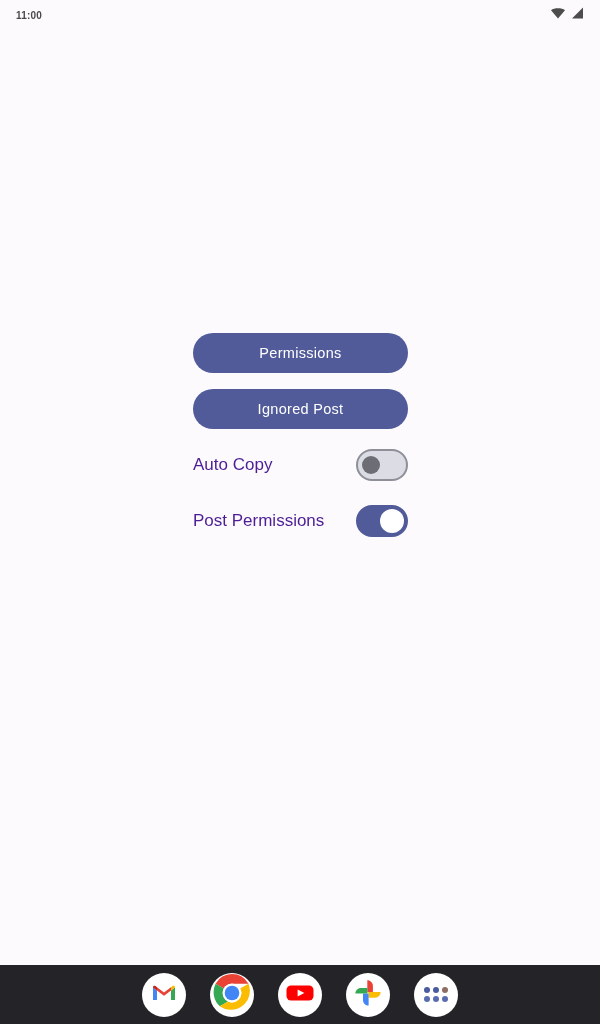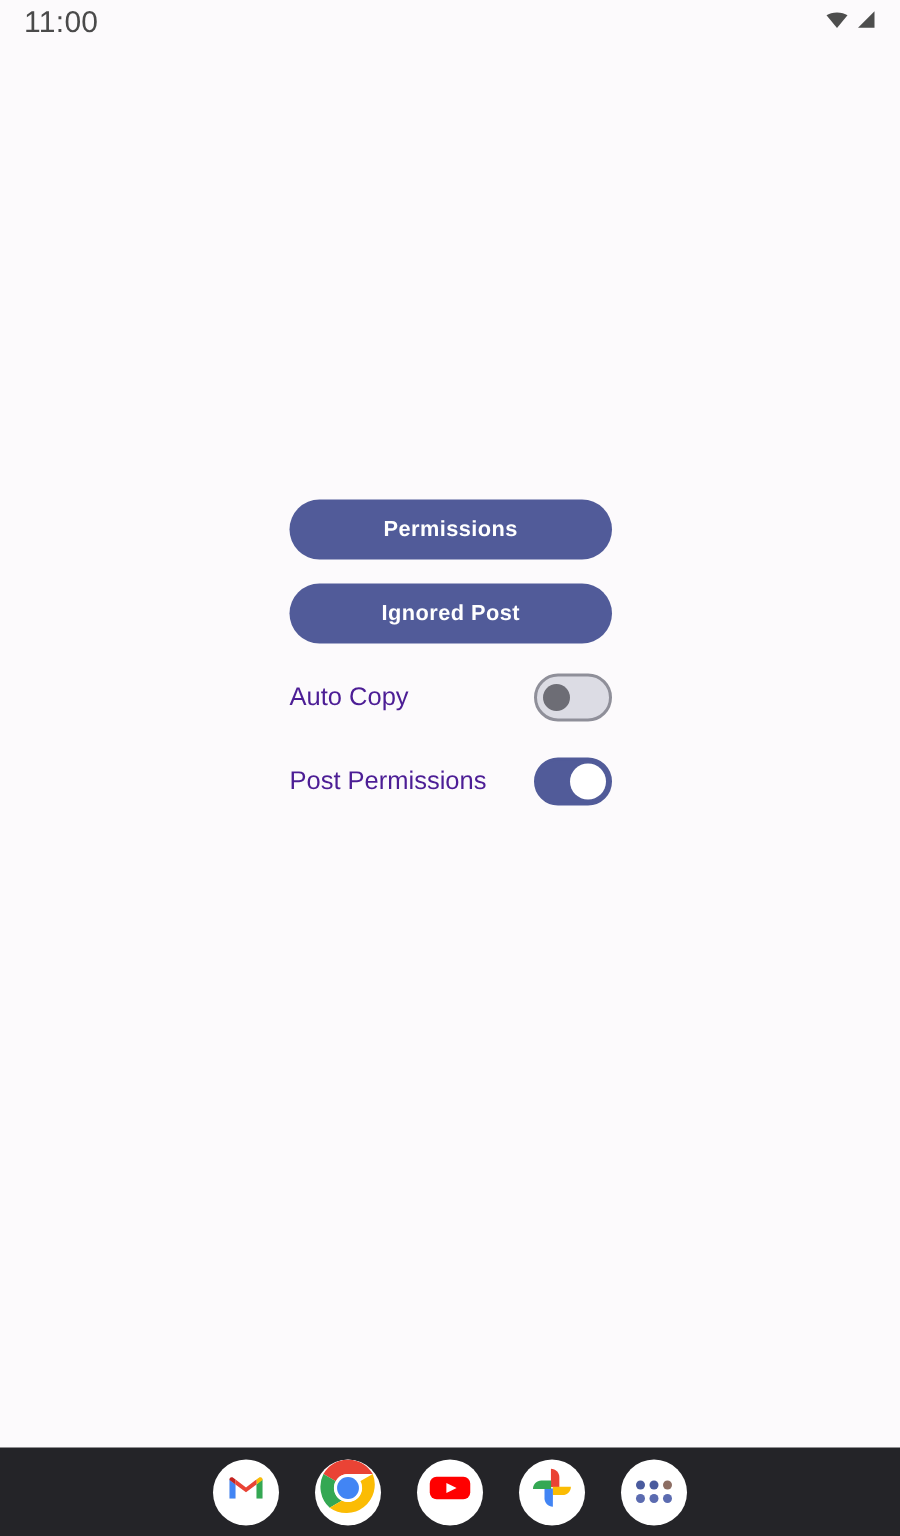--- a/index.html
+++ b/index.html
@@ -22,23 +22,24 @@
     width: 600px;
     height: 30px;
     display: flex;
     align-items: center;
     justify-content: space-between;
     padding: 0 16px;
     box-sizing: border-box;
     background: #fcfafc;
   }
   .status-clock {
-    font-size: 20px;
+    font-size: 10px;
     color: #4a4a4a;
     letter-spacing: 0.2px;
+    font-weight: bold;
   }
   .status-icons {
     display: flex;
     align-items: center;
     gap: 4px;
   }
 
   
   .app-content {
     position: absolute;
@@ -58,21 +59,21 @@
 
   .primary-button {
     width: 215px;
     height: 40px;
     background: #515b99;
     border: none;
     border-radius: 20px;
     color: #ffffff;
     font-family: "Liberation Sans", sans-serif;
     font-size: 14.5px;
-    font-weight: bold;
+    font-weight: normal;
     letter-spacing: 0.3px;
     cursor: pointer;
     display: flex;
     align-items: center;
     justify-content: center;
     padding: 0;
     margin-bottom: 16px;
   }
 
   .switch-row {

